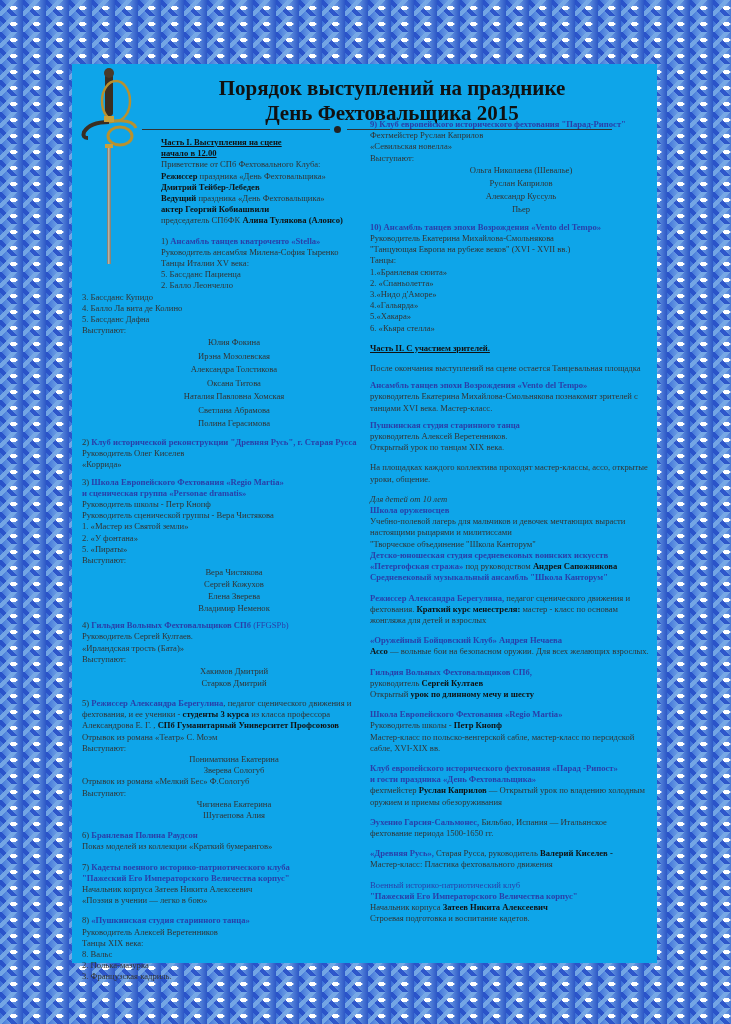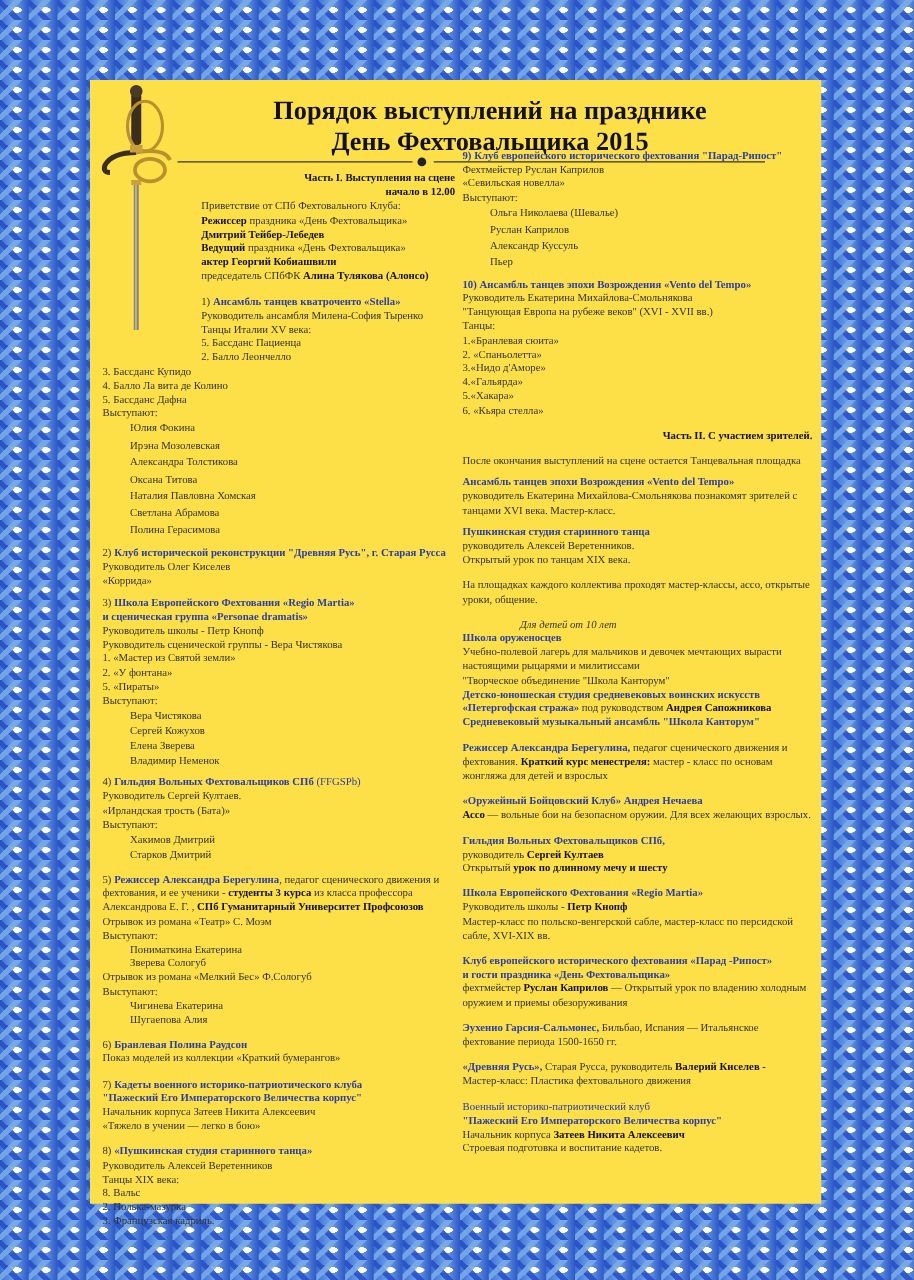--- a/index.html
+++ b/index.html
@@ -10,44 +10,44 @@
       linear-gradient(135deg, rgba(255,255,255,0) 30%, rgba(120,170,230,0.9) 30%, rgba(120,170,230,0.9) 45%, rgba(255,255,255,0) 45%),
       linear-gradient(45deg, rgba(255,255,255,0) 30%, rgba(40,80,200,0.9) 30%, rgba(40,80,200,0.9) 45%, rgba(255,255,255,0) 45%),
       radial-gradient(ellipse 10px 4px at 50% 50%, #ffffff 60%, rgba(255,255,255,0) 62%),
       linear-gradient(90deg, #3b6fd6 0%, #6ea0e6 50%, #2d58c6 100%);
     background-size:23px 16px;
     font-family:"Liberation Serif", "DejaVu Serif", serif;
     color:#222;
   }
   .panel {
     position:absolute; left:72px; top:64px; width:585px; height:899px;
-    background:#fde047;
+    background:#0ea5e9;
   }
   .sword { position:absolute; left:8px; top:2px; width:60px; height:200px; }
   .title {
     position:absolute; left:100px; top:12px; width:440px; text-align:center;
     font-size:21px; font-weight:bold; line-height:25px; color:#111;
   }
   .divider { position:absolute; top:65px; height:1px; background:#333; }
   .divider.l { left:70px; width:188px; }
   .divider.r { left:275px; width:265px; }
   .dot { position:absolute; left:262px; top:62px; width:7px; height:7px; border-radius:50%; background:#222; }
 
   .col { position:absolute; font-size:8.6px; line-height:11.2px; color:#333; }
   .col.left { left:10px; top:73px; width:282px; }
   .col.right { left:298px; top:55px; width:280px; }
-  .center { text-align:right; font-weight:bold; color:#111; }
+  .center { text-align:left; font-weight:bold; color:#111;text-decoration:underline; }
   .b { font-weight:bold; color:#111; }
   .blue { color:#2a3fa8; font-weight:bold; }
   .blue-n { color:#2a3fa8; }
-  .indent { padding-left:22px; }
+  .indent { padding-left:22px;text-align:center; }
   .gap { height:6px; }
   .gap2 { height:9px; }
   .intro { padding-left:79px; }
-  .ital { font-style:italic;margin-left:46px; }
+  .ital { font-style:italic; }
 </style>
 </head>
 <body>
 
 <div class="panel">
 
   <svg class="sword" viewBox="0 0 60 200">
     <rect x="27" y="80" width="4" height="118" fill="#8a8478"></rect>
     <rect x="28" y="80" width="1.5" height="118" fill="#b8b2a4"></rect>
     <rect x="25" y="8" width="8" height="42" rx="3" fill="#3a2e22"></rect>
@@ -146,21 +146,21 @@
     </div>
     <div class="gap2"></div>
 
     <div><span>6) </span><span class="blue">Бранлевая Полина Раудсон</span></div>
     <div>Показ моделей из коллекции  «Краткий бумерангов»</div>
     <div class="gap2"></div>
 
     <div><span>7) </span><span class="blue">Кадеты военного историко-патриотического клуба</span></div>
     <div class="blue">"Пажеский Его Императорского Величества корпус"</div>
     <div>Начальник корпуса Затеев Никита Алексеевич</div>
-    <div>«Тяжело в учении — легко в бою»</div>
+    <div>«Поэзия в учении — легко в бою»</div>
     <div class="gap2"></div>
 
     <div><span>8) </span><span class="blue">«Пушкинская студия старинного танца»</span></div>
     <div>Руководитель Алексей Веретенников</div>
     <div>Танцы XIX века:</div>
     <div>8. Вальс</div>
     <div>2. Полька-мазурка</div>
     <div>3. Французская кадриль.</div>
   </div>
 

